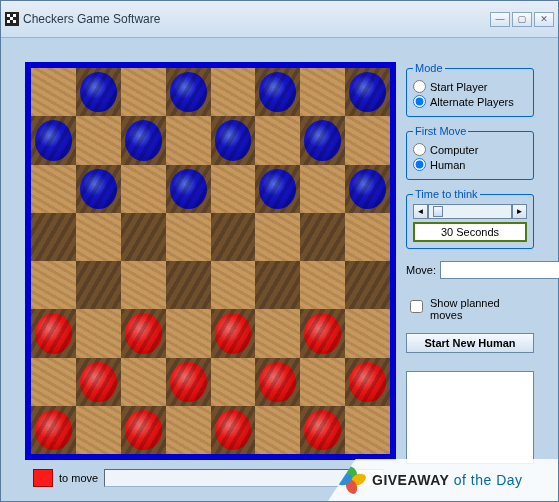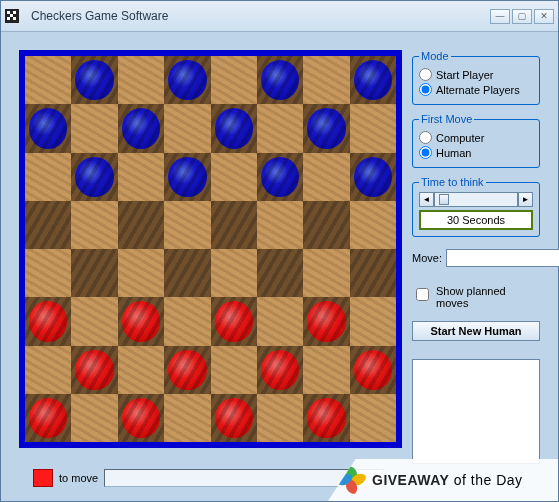--- a/index.html
+++ b/index.html
@@ -12,48 +12,47 @@
     height: 502px;
     overflow: hidden;
   }
   .window {
     width: 559px;
     height: 502px;
     background: #bdd4e9;
     border: 1px solid #5a7ba0;
   }
   .titlebar {
-    height: 31px;
+    height: 37px;
     background: linear-gradient(#e6eef6, #cddff0);
     display: flex;
     align-items: center;
     padding: 0 4px;
     border-bottom: 1px solid #9bb4cc;
-    gap: 8px;
   }
   .titlebar .app-icon {
     width: 14px; height: 14px;
     margin-right: 4px;
   }
   .titlebar .title {
     flex: 1;
     color: #2a3a4a;
     font-size: 12px;
   }
   .win-btns { display: flex; gap: 2px; }
   .win-btn {
     width: 20px; height: 15px;
     background: linear-gradient(#f7fbff,#d6e5f3);
     border: 1px solid #8aa7c2;
     font-size: 9px;
     display: flex; align-items: center; justify-content: center;
     color: #55606b;
   }
   .client {
-    padding: 18px;
+    padding: 24px;
     display: flex;
     gap: 10px;
     height: 450px;
   }
   .board-frame {
     width: 398px;
     height: 398px;
     background: #0000d0;
     padding: 6px;
   }
@@ -170,21 +169,21 @@
     clip-path: polygon(12% 0, 100% 0, 100% 100%, 0 100%);
   }
   .wm-logo { width: 26px; height: 26px; position: relative; }
   .petal { position:absolute; width:13px; height:13px; border-radius:4px 10px 4px 10px; }
   .p1{ background:#3bb24a; top:0; left:7px; transform:rotate(20deg); }
   .p2{ background:#f0b400; top:6px; left:14px; transform:rotate(110deg); }
   .p3{ background:#e3533f; top:13px; left:7px; transform:rotate(200deg); }
   .p4{ background:#2a8fd4; top:6px; left:0; transform:rotate(290deg); }
   .wm-text { font-size: 14px; color: #3a3a3a; letter-spacing: .5px; }
   .wm-text .b { font-weight: 600; color: #222; }
-  .wm-text .d { font-weight: 300; color: #000000; }
+  .wm-text .d { font-weight: 300; color: #0369a1; }
 </style>
 </head>
 <body>
 
 <div class="window" style="position:relative">
   <div class="titlebar">
     <span class="app-icon">
       <svg viewBox="0 0 14 14">
           <rect width="14" height="14" fill="#222"></rect>
           <rect x="2" y="2" width="3" height="3" fill="#fff"></rect>

